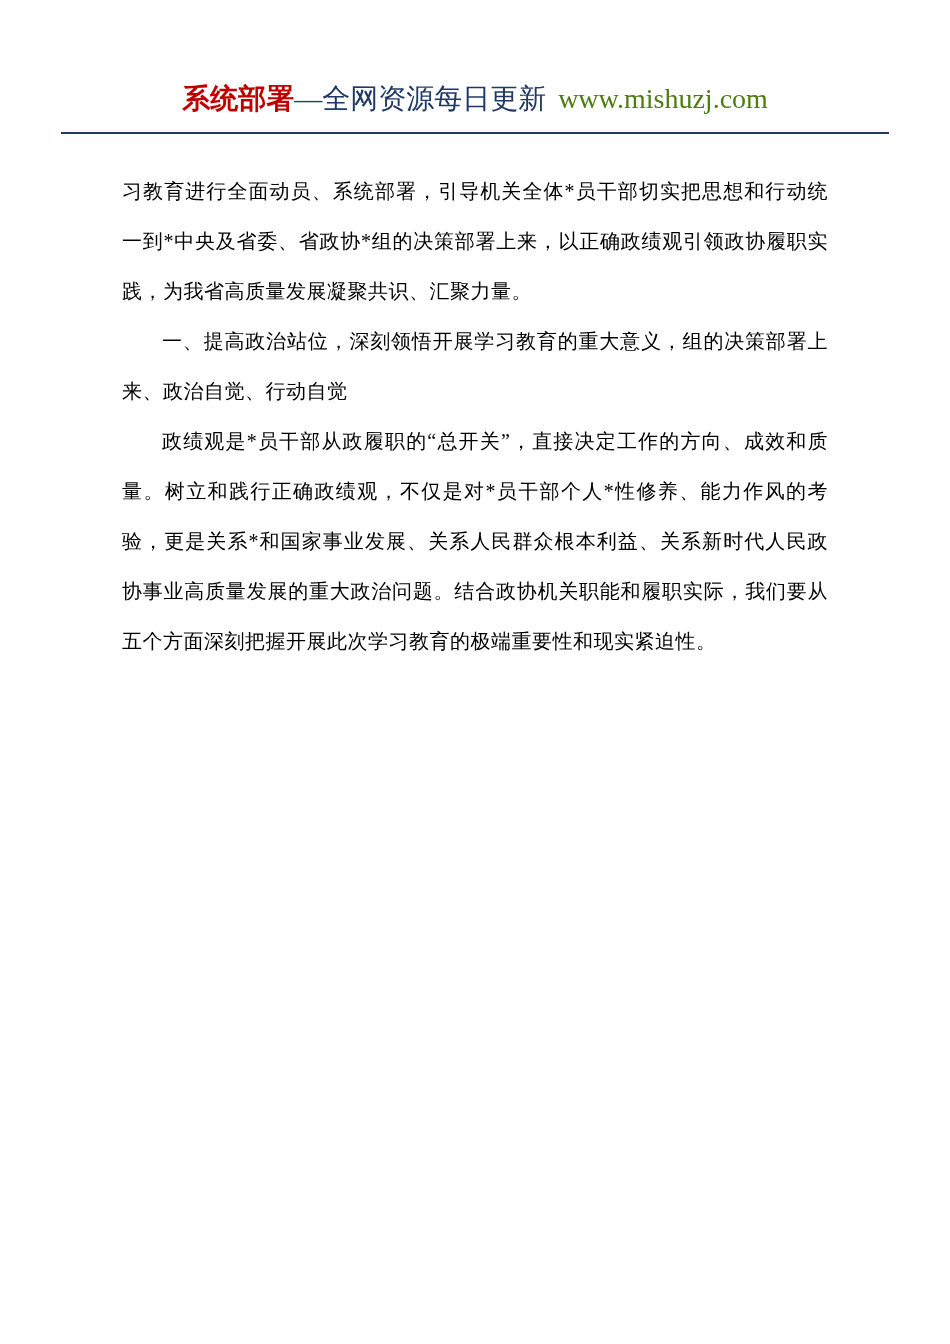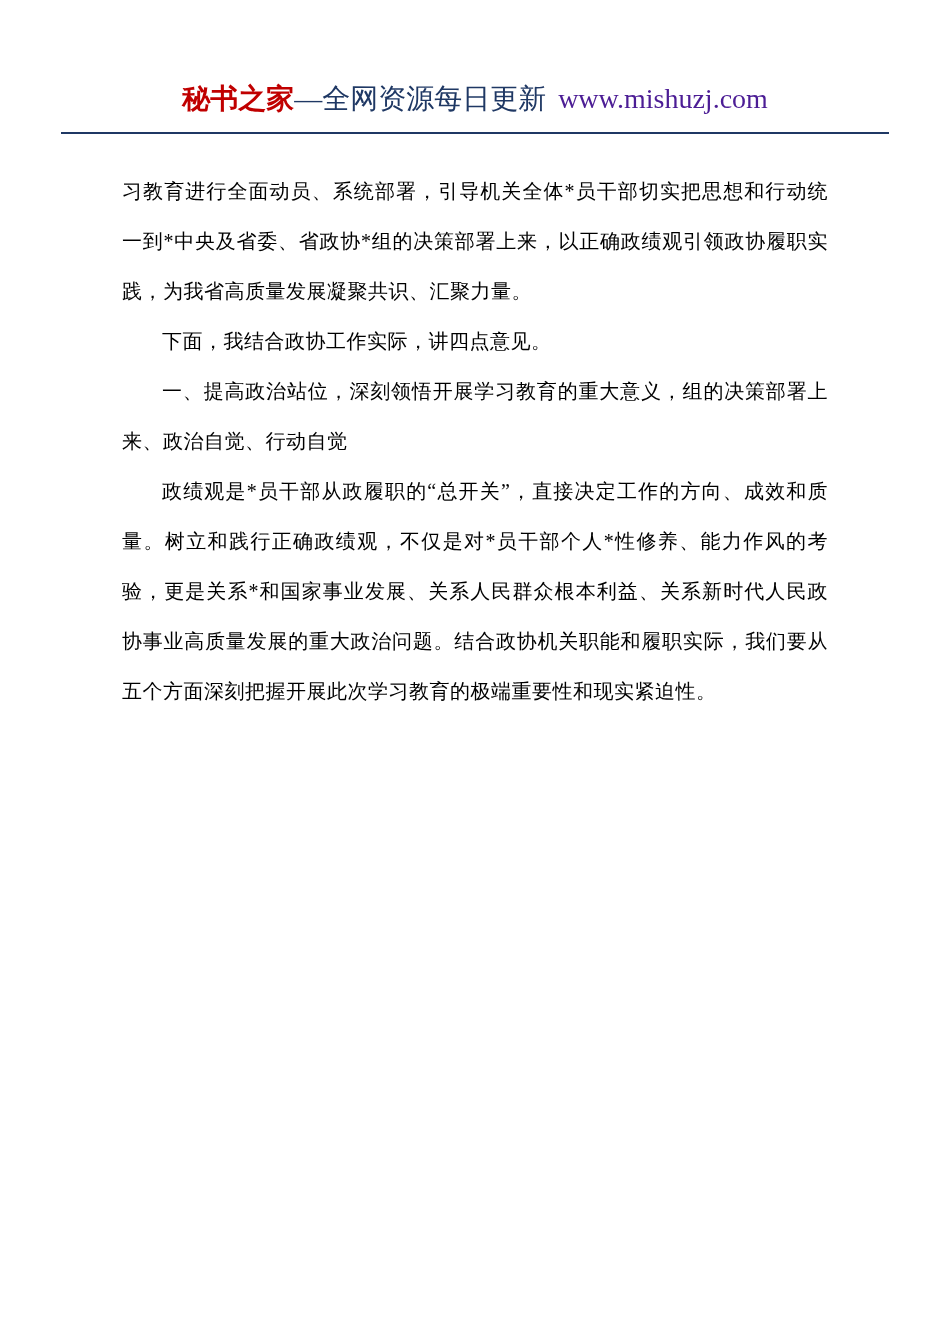--- a/index.html
+++ b/index.html
@@ -26,21 +26,21 @@
   }
   .header .brand {
     color: #c00000;
     font-weight: bold;
   }
   .header .tagline {
     color: #1f3864;
     text-align: right;
   }
   .header .url {
-    color: #4c1d95;
+    color: #4d7c0f;
     margin-left: 12px;
     cursor: pointer;
   }
   .divider {
     width: 828px;
     margin: 16px auto 0 auto;
     border-bottom: 2px solid #1f3864;
   }
   .content {
     margin-top: 32px;
@@ -61,25 +61,24 @@
   .para.heading {
     font-weight: normal;
   }
 </style>
 </head>
 <body>
 
 <div class="page">
 
   <div class="header">
-    <span class="brand">秘书之家</span><span class="tagline">—全网资源每日更新</span><span class="url">www.mishuzj.com</span>
+    <span class="brand">系统部署</span><span class="tagline">—全网资源每日更新</span><span class="url">www.mishuzj.com</span>
   </div>
 
   <div class="divider"></div>
 
   <div class="content">
     <p class="para no-indent">习教育进行全面动员、系统部署，引导机关全体*员干部切实把思想和行动统一到*中央及省委、省政协*组的决策部署上来，以正确政绩观引领政协履职实践，为我省高质量发展凝聚共识、汇聚力量。</p>
-    <p class="para">下面，我结合政协工作实际，讲四点意见。</p>
     <p class="para heading">一、提高政治站位，深刻领悟开展学习教育的重大意义，组的决策部署上来、政治自觉、行动自觉</p>
     <p class="para">政绩观是*员干部从政履职的“总开关”，直接决定工作的方向、成效和质量。树立和践行正确政绩观，不仅是对*员干部个人*性修养、能力作风的考验，更是关系*和国家事业发展、关系人民群众根本利益、关系新时代人民政协事业高质量发展的重大政治问题。结合政协机关职能和履职实际，我们要从五个方面深刻把握开展此次学习教育的极端重要性和现实紧迫性。</p>
   </div>
 
 </div>
 
 </body></html>

